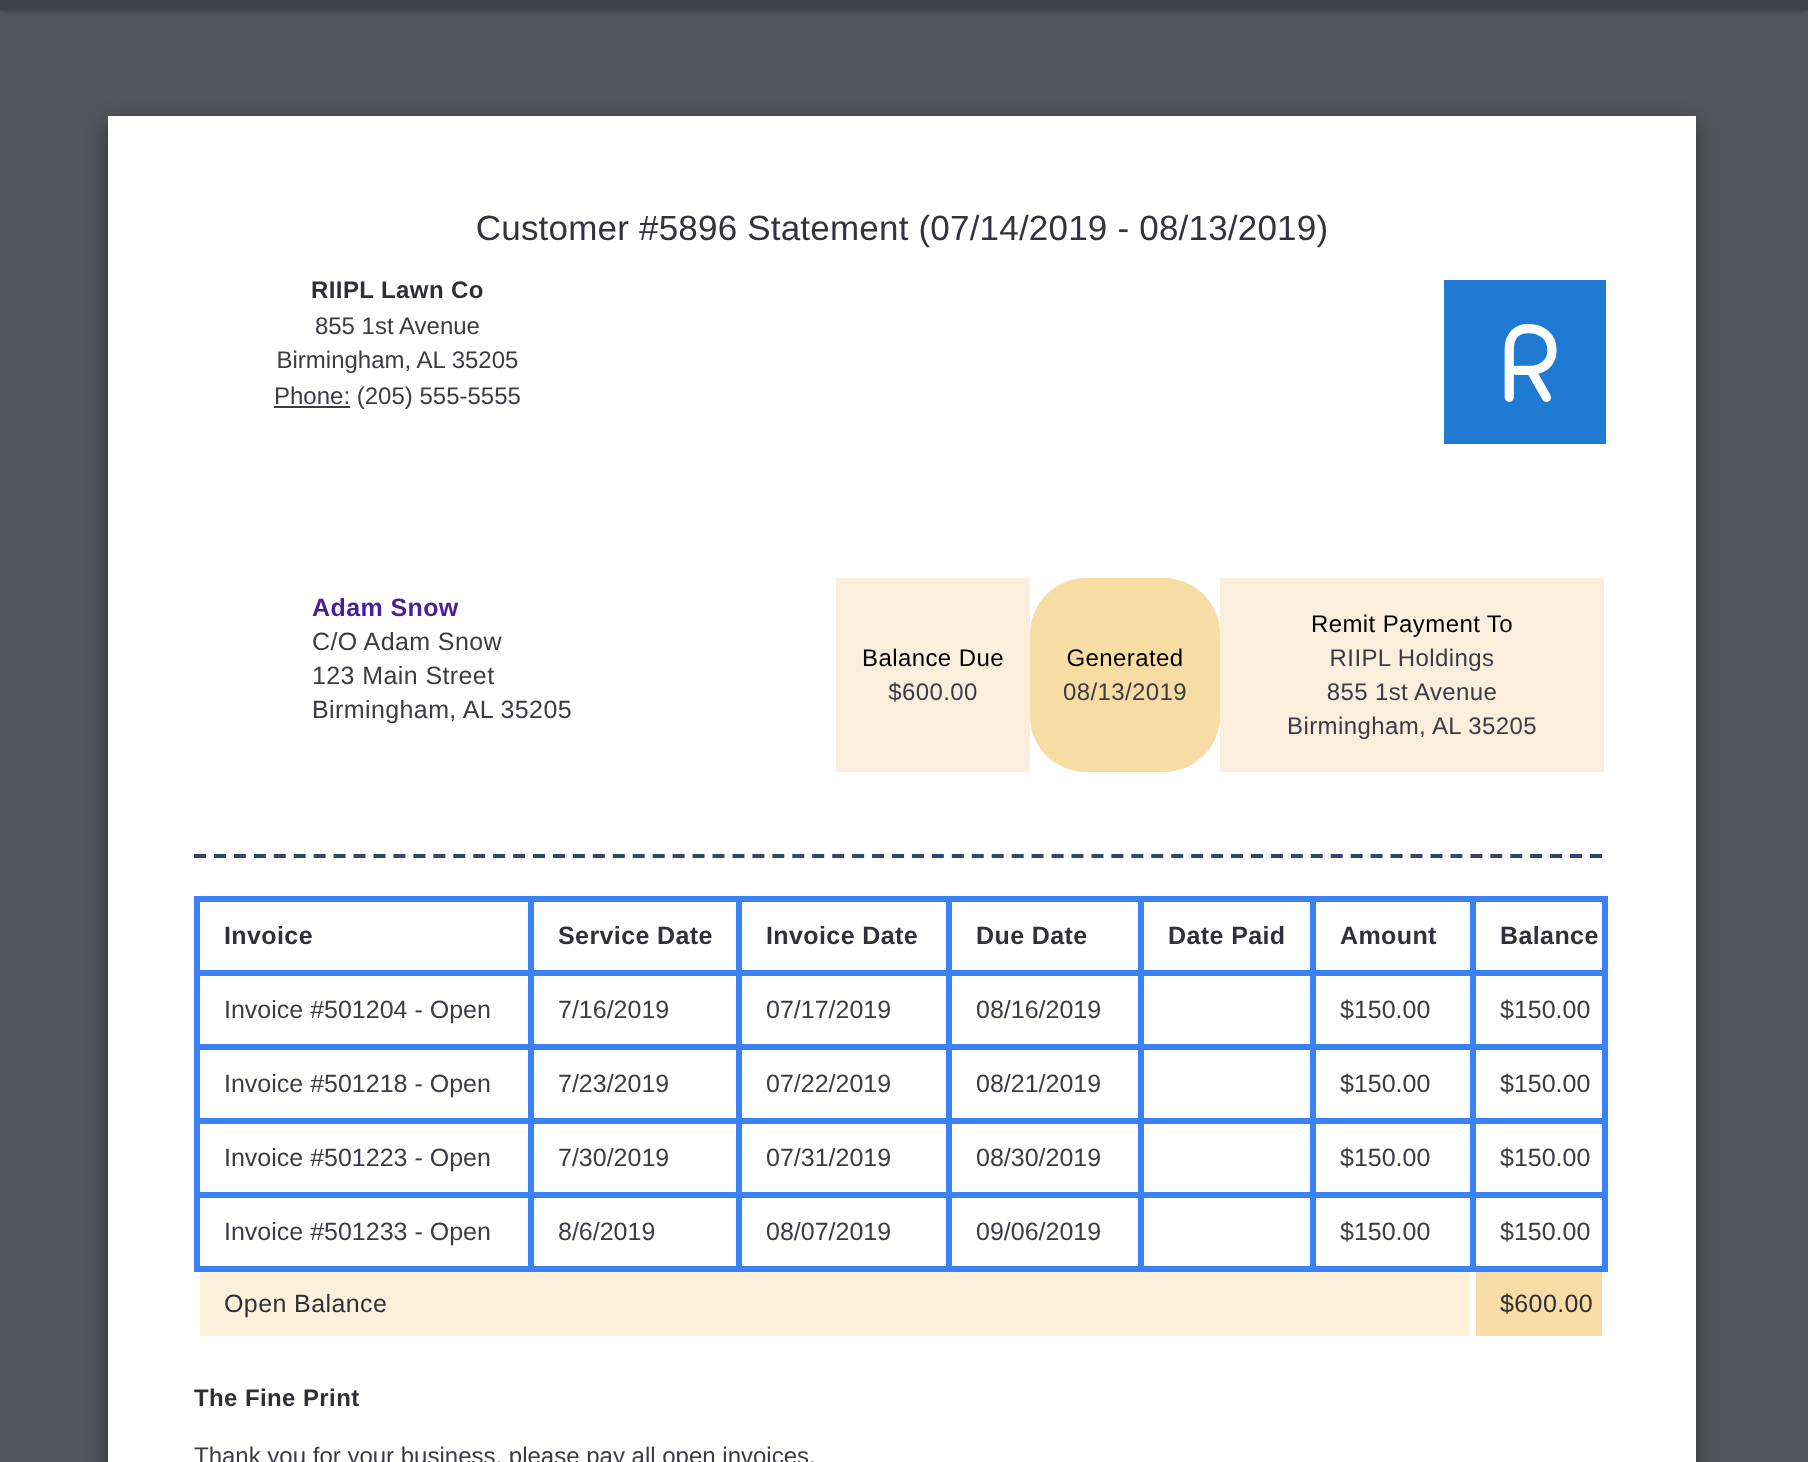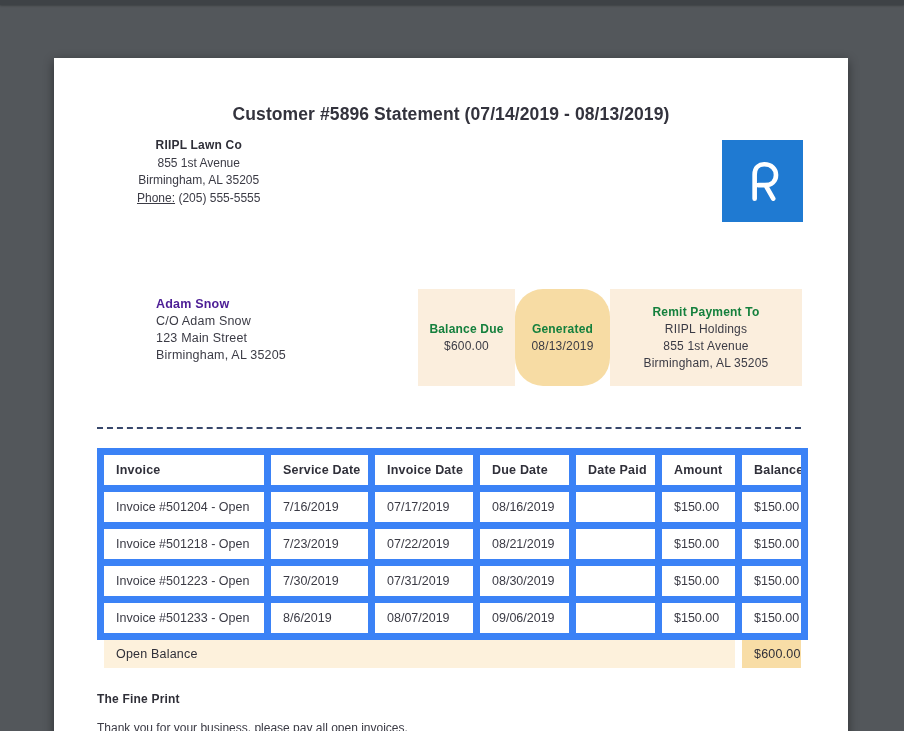--- a/index.html
+++ b/index.html
@@ -18,21 +18,21 @@
   .page {
     position: absolute; left: 54px; top: 58px;
     width: 794px; height: 1030px;
     background: #ffffff;
     box-shadow: 0 3px 10px rgba(0,0,0,0.45);
     color: #3b3b45;
   }
   .doc-title {
     position: absolute; top: 46px; left: 0; width: 100%;
     text-align: center;
-    font-size: 17.5px; font-weight: 700; color: #33333d;
+    font-size: 17.5px; font-weight: 400; color: #33333d;
     letter-spacing: 0.1px;
   }
   .company-block {
     position: absolute; left: 83px; top: 79px;
     font-size: 12px; line-height: 17.5px; text-align: center;
   }
   .company-name { font-weight: bold; color: #2f2f38; letter-spacing: 0.2px; }
   .underlined { text-decoration: underline; }
   .logo {
     position: absolute; left: 668px; top: 82px;
@@ -48,37 +48,37 @@
   .summary-boxes {
     position: absolute; left: 364px; top: 231px;
     height: 97px; display: flex;
   }
   .summary-box {
     display: flex; flex-direction: column;
     align-items: center; justify-content: center;
     font-size: 12px; line-height: 17px;
     text-align: center; letter-spacing: 0.2px;
   }
-  .summary-box .box-label { font-weight: bold; color: #15803d; }
+  .summary-box .box-label { font-weight: normal; color: #000000; }
   .box-balance { width: 97px; }
   .box-generated { width: 95px; }
   .box-remit { width: 192px; }
   .dashed-sep {
     position: absolute; left: 43px; top: 369px;
     width: 704px; height: 0;
     border-top: 2px dashed #37476b;
   }
   .invoice-table {
     position: absolute; left: 43px; top: 390px;
     width: 704px;
     border-collapse: collapse; table-layout: fixed;
     font-size: 12.5px;
   }
   .invoice-table th, .invoice-table td {
-    border: 7px solid #3b82f6;
+    border: 3px solid #3b82f6;
     text-align: left;
     padding: 0 4px 0 12px;
     height: 37px;
     vertical-align: middle;
     white-space: nowrap; overflow: hidden;
     color: #3b3b45;
   }
   .invoice-table th {
     font-weight: bold; color: #30303a; letter-spacing: 0.2px;
   }

